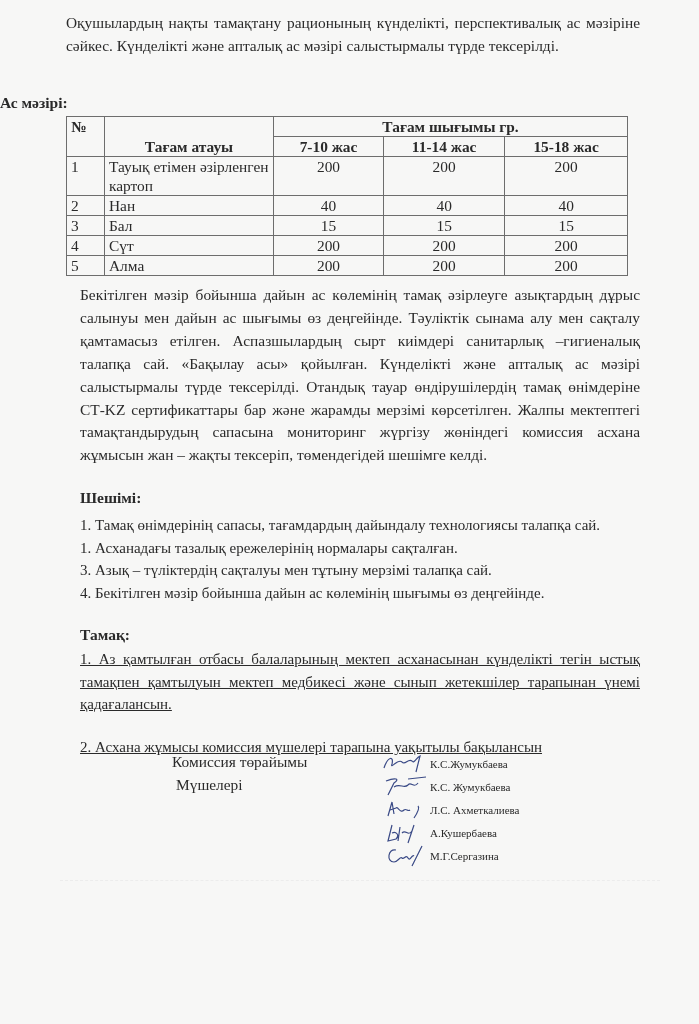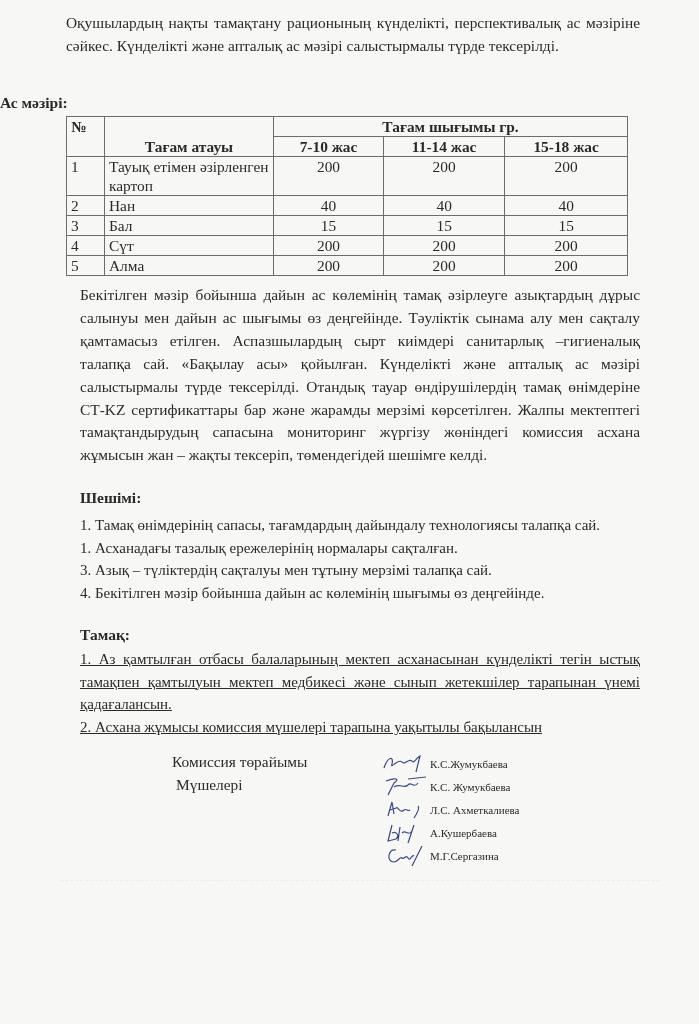--- a/index.html
+++ b/index.html
@@ -37,21 +37,21 @@
   .p2 { top: 284px; line-height: 22.9px; }
   .heading {
     position: absolute; left: 80px; font-weight: bold; font-size: 15.5px;
   }
   .h-shesh { top: 489px; }
   .h-usy { top: 626px; }
   .list { position: absolute; left: 80px; width: 560px; font-size: 15px; line-height: 22.6px; text-align: justify; }
   .l1 { top: 514px; }
   .l2 { top: 648px; text-decoration: underline; }
   .l2 .item { margin-bottom: 0; }
-  .l2 .item.last { margin-top: 0; }
+  .l2 .item.last { margin-top: 20px; }
   .sig-left { position: absolute; left: 172px; top: 752px; font-size: 15.4px; line-height: 20px; }
   .sig-left .role2 { padding-left: 4px; }
   .sig-right { position: absolute; left: 378px; top: 752px; font-size: 11px; }
   .sig-row { display: flex; align-items: center; height: 23px; }
   .sig-mark { width: 52px; height: 23px; display: inline-block; }
   .sig-mark svg { width: 52px; height: 23px; }
   .sig-name { white-space: nowrap; }
   .ghost {
     position: absolute; color: #cfcfcf; font-family: "Liberation Sans", sans-serif; font-size: 13px;
     opacity: 0.55; pointer-events: none;

